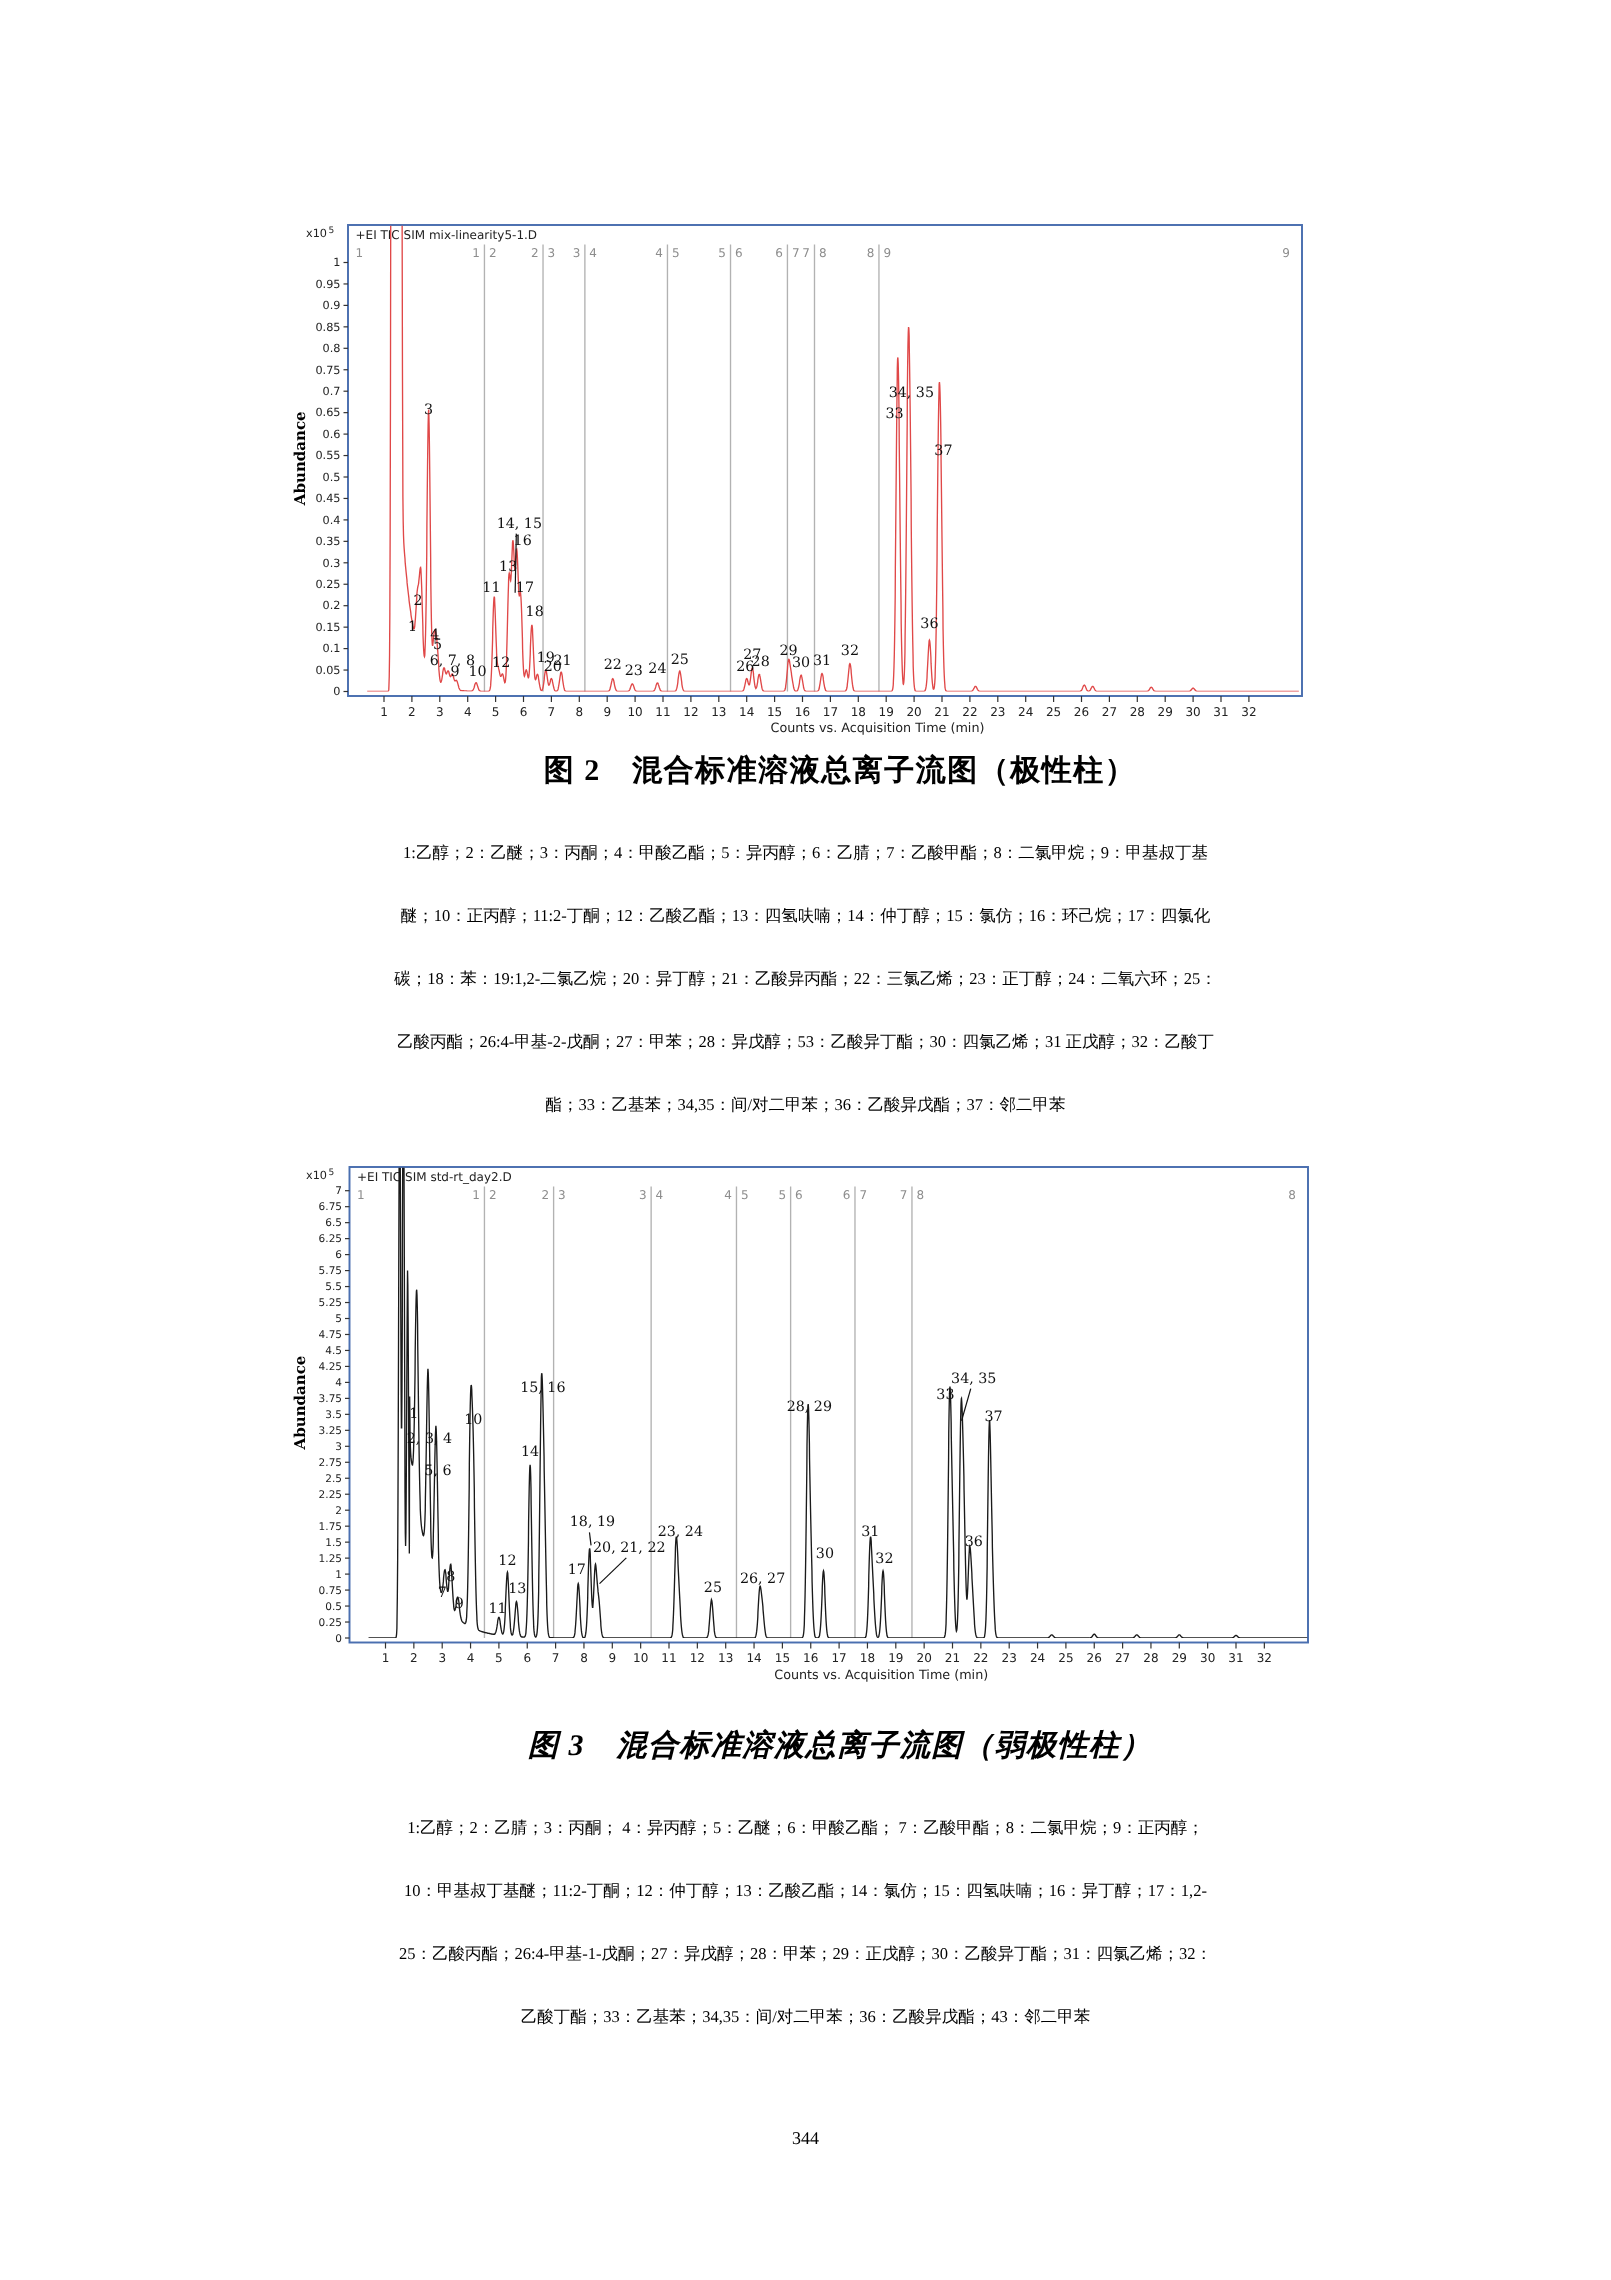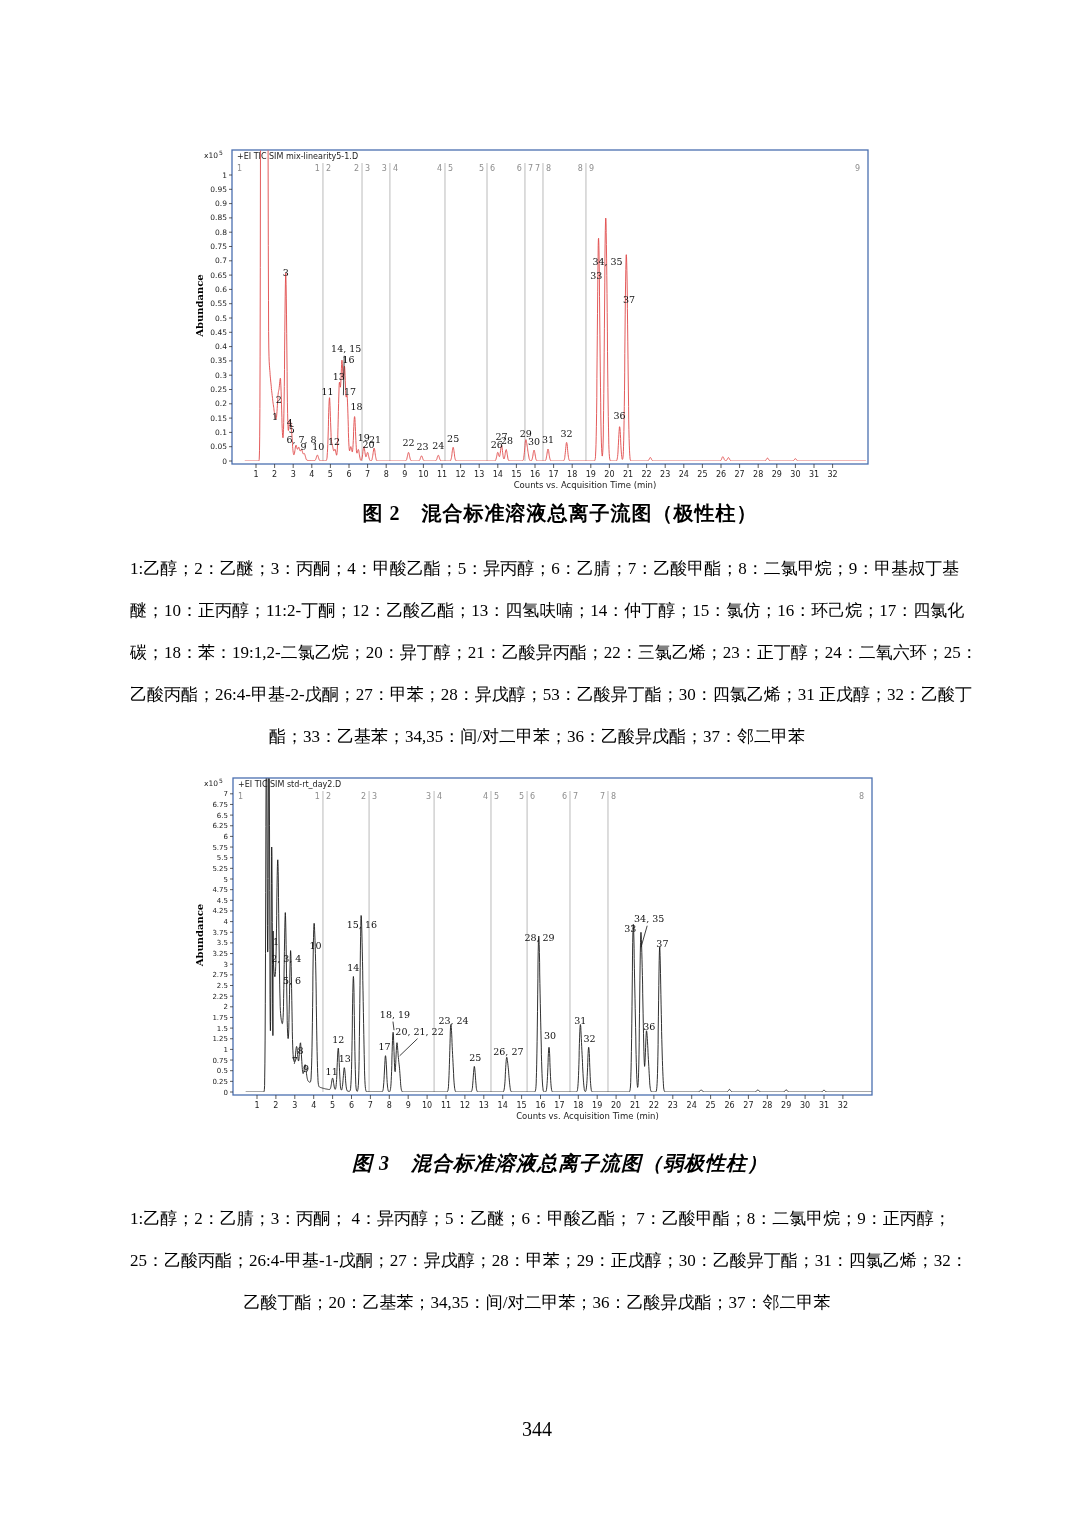--- a/index.html
+++ b/index.html
@@ -3,24 +3,24 @@
 <meta charset="utf-8">
 <style>
   html,body{margin:0;padding:0;background:#ffffff;}
   #page{position:relative;width:1074px;height:1520px;background:#fff;
         font-family:"Liberation Serif",serif;color:#111;overflow:hidden;}
   .chart-wrap{position:absolute;}
   svg{font-family:"DejaVu Sans",sans-serif;}
   .caption{position:absolute;left:0;width:1074px;text-align:center;
            font-weight:bold;font-size:20px;letter-spacing:1px;color:#000;margin-left:23px;}
   .legend{position:absolute;left:130px;width:814px;}
-  .legend div{height:42px;line-height:42px;text-align:center;font-size:17px;
+  .legend div{height:42px;line-height:42px;text-align:center;font-size:11px;
               color:#000;white-space:nowrap;}
   .pageno{position:absolute;left:0;width:1074px;text-align:center;
-          font-size:20px;color:#000;}
+          font-size:12px;color:#000;}
 </style>
 </head>
 <body>
 
 <div id="page">
 
   <div class="chart-wrap" style="left:188px;top:144px;">
     <svg id="chart1" width="692" height="346">
         <defs>
           <clipPath id="chart1-clip">
@@ -399,19 +399,20 @@
         <text x="461.17499999999995" y="149.73" text-anchor="middle" font-size="9.5" fill="#111" font-family="&quot;DejaVu Serif&quot;,serif">34, 35</text>
         <text x="461.17499999999995" y="258.36" text-anchor="middle" font-size="9.5" fill="#111" font-family="&quot;DejaVu Serif&quot;,serif">36</text>
         <text x="474.405" y="175.29" text-anchor="middle" font-size="9.5" fill="#111" font-family="&quot;DejaVu Serif&quot;,serif">37</text>
       </svg>
   </div>
 
   <div class="caption" style="top:1150px;font-style:italic;">图 3　混合标准溶液总离子流图（弱极性柱）</div>
 
   <div class="legend" style="top:1198px;">
     <div>1:乙醇；2：乙腈；3：丙酮； 4：异丙醇；5：乙醚；6：甲酸乙酯； 7：乙酸甲酯；8：二氯甲烷；9：正丙醇；</div>
+    <div>10：甲基叔丁基醚；11:2-丁酮；12：仲丁醇；13：乙酸乙酯；14：氯仿；15：四氢呋喃；16：异丁醇；17：1,2-</div>
     <div>25：乙酸丙酯；26:4-甲基-1-戊酮；27：异戊醇；28：甲苯；29：正戊醇；30：乙酸异丁酯；31：四氯乙烯；32：</div>
-    <div>乙酸丁酯；20：乙基苯；34,35：间/对二甲苯；36：乙酸异戊酯；37：邻二甲苯</div>
+    <div>乙酸丁酯；33：乙基苯；34,35：间/对二甲苯；36：乙酸异戊酯；43：邻二甲苯</div>
   </div>
 
   <div class="pageno" style="top:1418px;">344</div>
 
 </div>
 
 </body></html>

